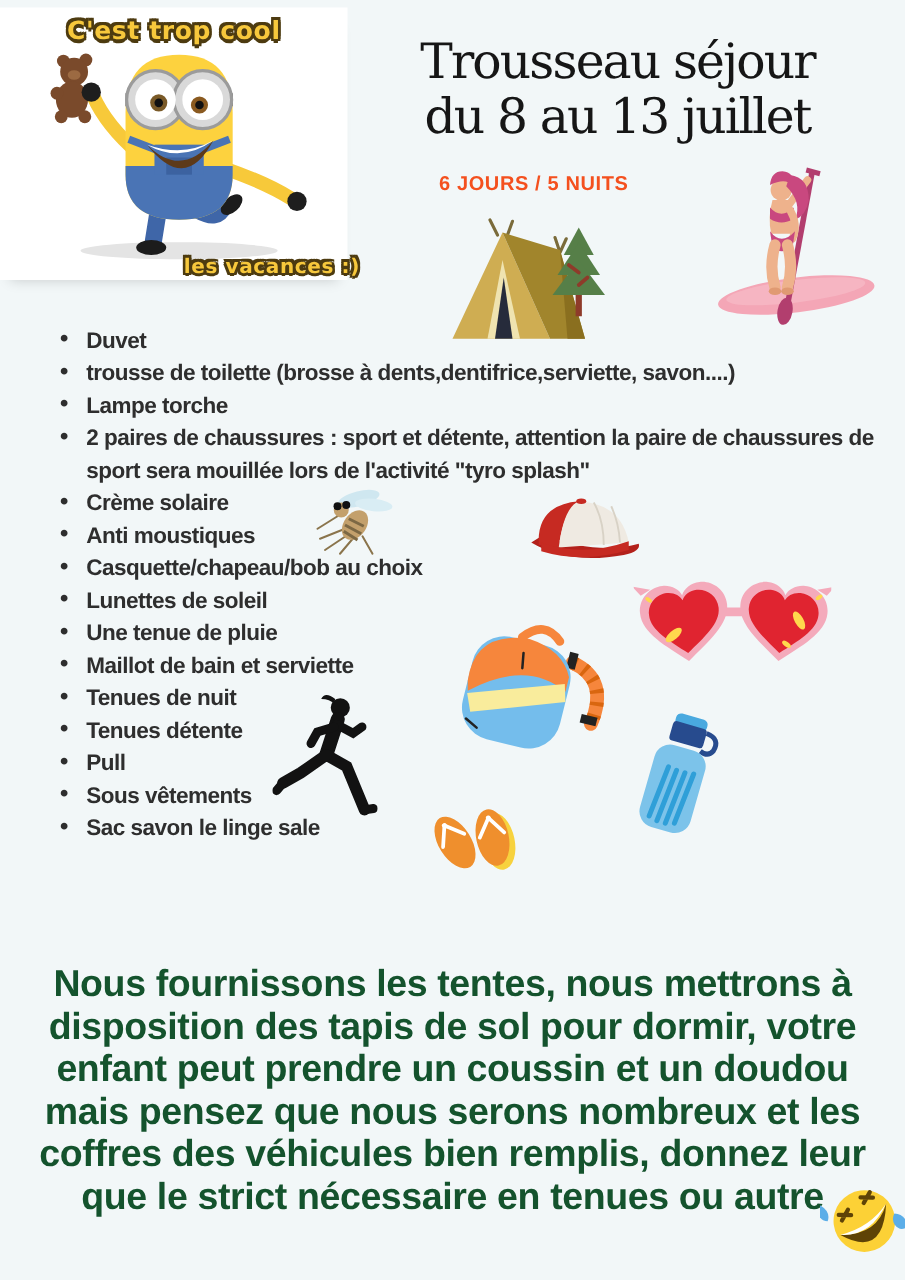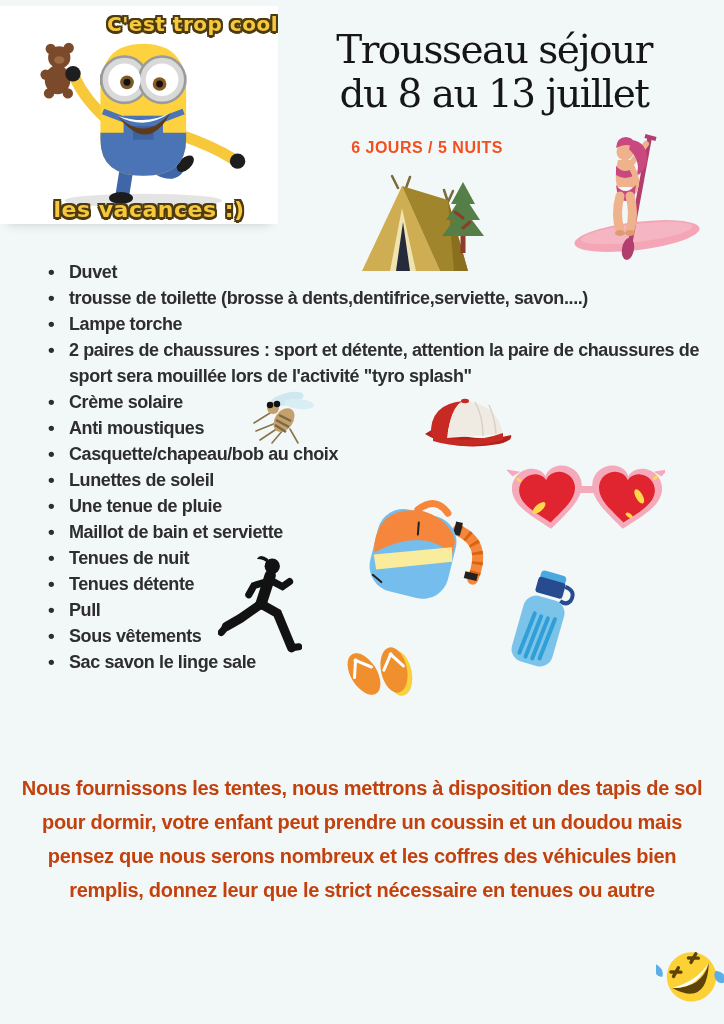--- a/index.html
+++ b/index.html
@@ -7,41 +7,41 @@
         font-family:"Liberation Sans",sans-serif;}
   .abs{position:absolute;}
 
   
   .meme{left:0;top:6px;width:278px;height:218px;background:#ffffff;
         box-shadow:0 8px 10px -8px rgba(0,0,0,.18);}
   .meme-text{position:absolute;width:100%;font-family:"DejaVu Sans",sans-serif;font-weight:bold;
         color:#f7c83c;letter-spacing:.5px;
         text-shadow:-2px -2px 0 #4d3b10,2px -2px 0 #4d3b10,-2px 2px 0 #4d3b10,2px 2px 0 #4d3b10,
                     -2px 0 0 #4d3b10,2px 0 0 #4d3b10,0 -2px 0 #4d3b10,0 3px 0 #4d3b10;}
-  .meme-top{top:6px;text-align:right;font-size:20px;}
-  .meme-bottom{bottom:2px;left:10px;text-align:center;font-size:22px;}
+  .meme-top{top:6px;text-align:center;font-size:20px;}
+  .meme-bottom{bottom:2px;left:10px;text-align:right;font-size:16px;}
 
   
   .title{left:282px;top:28px;width:424px;text-align:center;
          font-family:"DejaVu Serif",serif;font-weight:normal;font-size:39px;line-height:44px;
          color:#161616;letter-spacing:-1.5px;}
   .subtitle{left:292px;top:139px;width:270px;text-align:center;
          font-weight:bold;font-size:16px;letter-spacing:.5px;color:#f4501e;}
 
   
   .checklist{left:30px;top:247px;width:660px;margin:12px;padding:0;list-style:none;}
   .checklist li{position:relative;padding-left:27px;font-size:18px;line-height:26px;
         font-weight:bold;color:#2e2e2e;letter-spacing:-.4px;}
   .checklist li::before{content:"\2022";position:absolute;left:6px;top:0;font-size:19px;}
   .checklist li.highlight{color:#f4501e;}
   .checklist li.highlight::before{color:#f4501e;}
 
   
   .bodytext{left:16px;top:771px;width:692px;text-align:center;font-weight:bold;
-        font-size:20px;line-height:34px;color:#c2410c;letter-spacing:-.3px;}
+        font-size:30px;line-height:34px;color:#14532d;letter-spacing:-.3px;}
   .note{left:8px;top:948px;width:690px;text-align:center;font-weight:bold;
         font-size:19.5px;color:#0d0d0d;letter-spacing:-.3px;}
 
   .ill svg{display:block;width:100%;height:100%;}
 </style>
 </head>
 <body>
 
 <div class="page">
 

